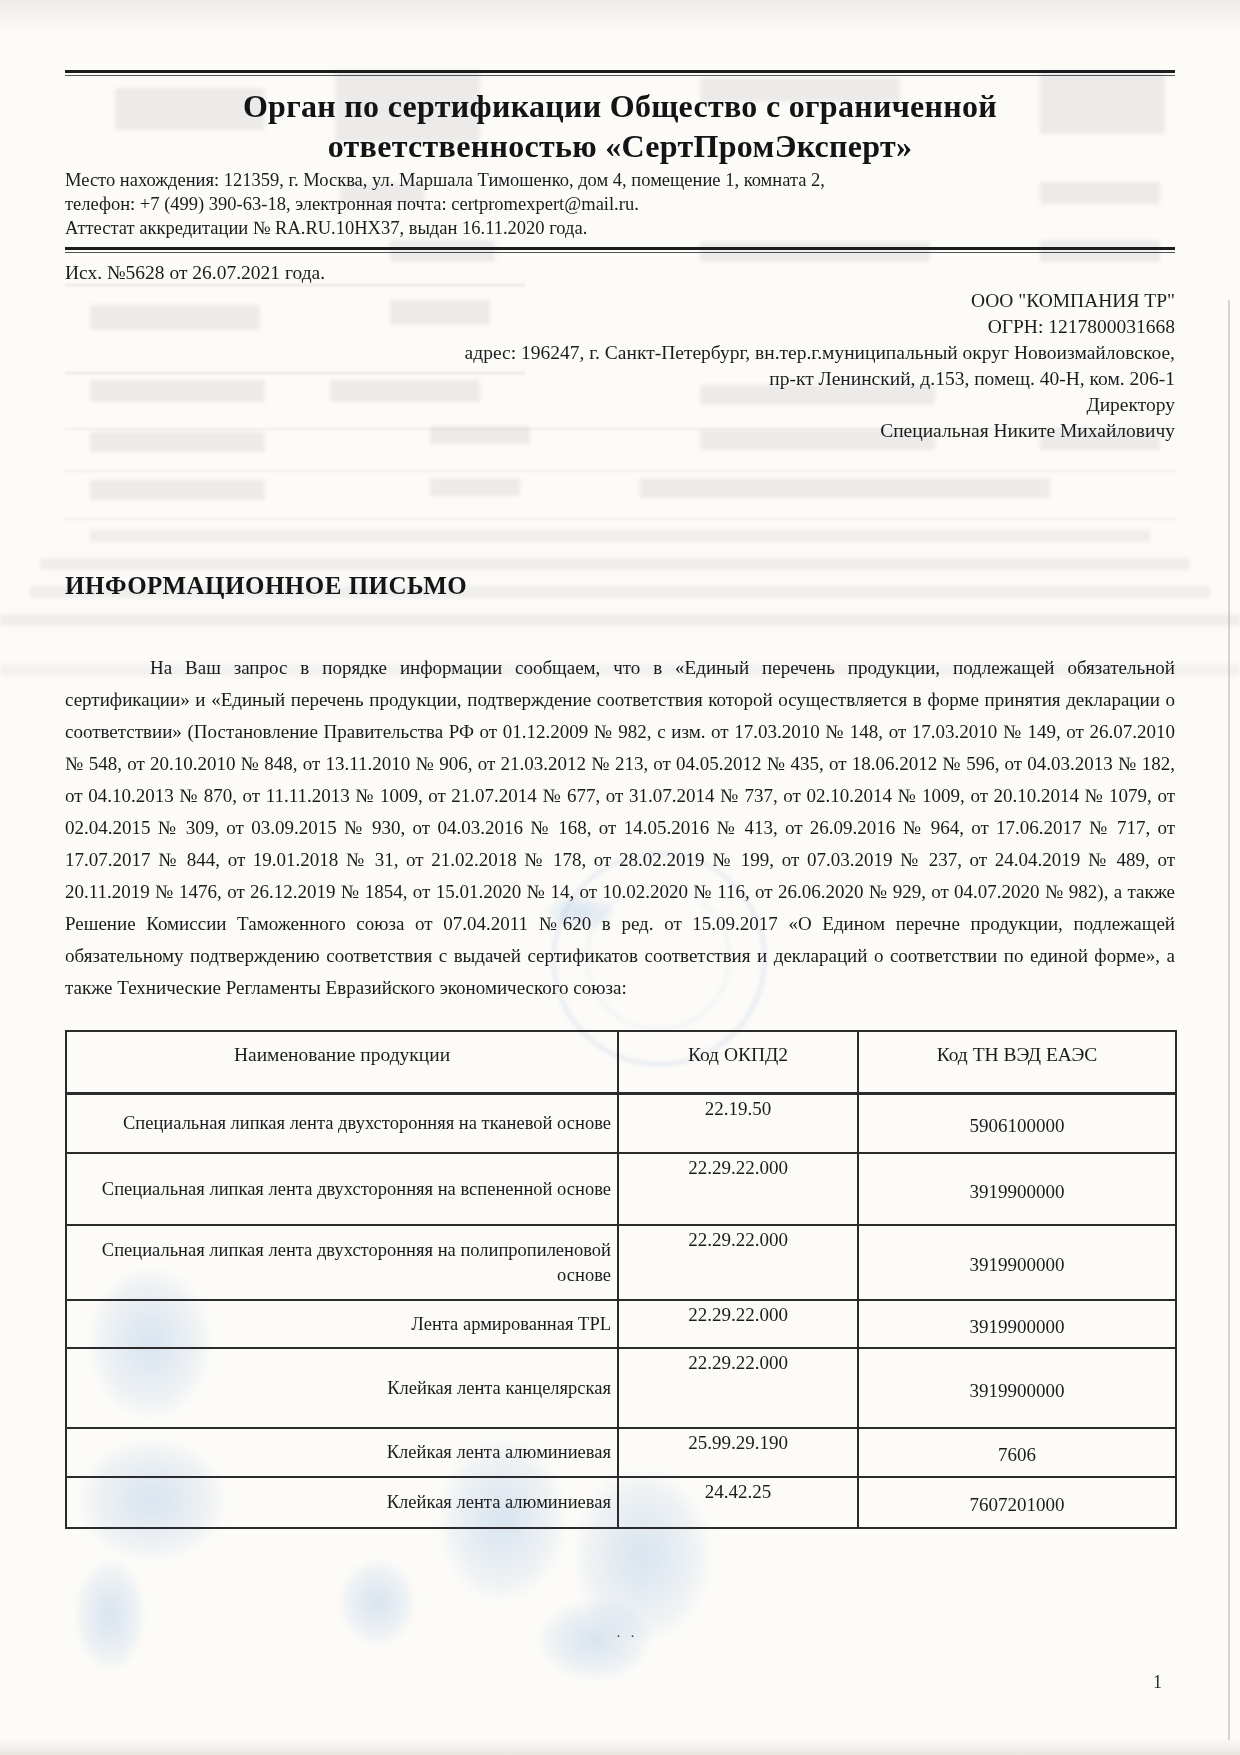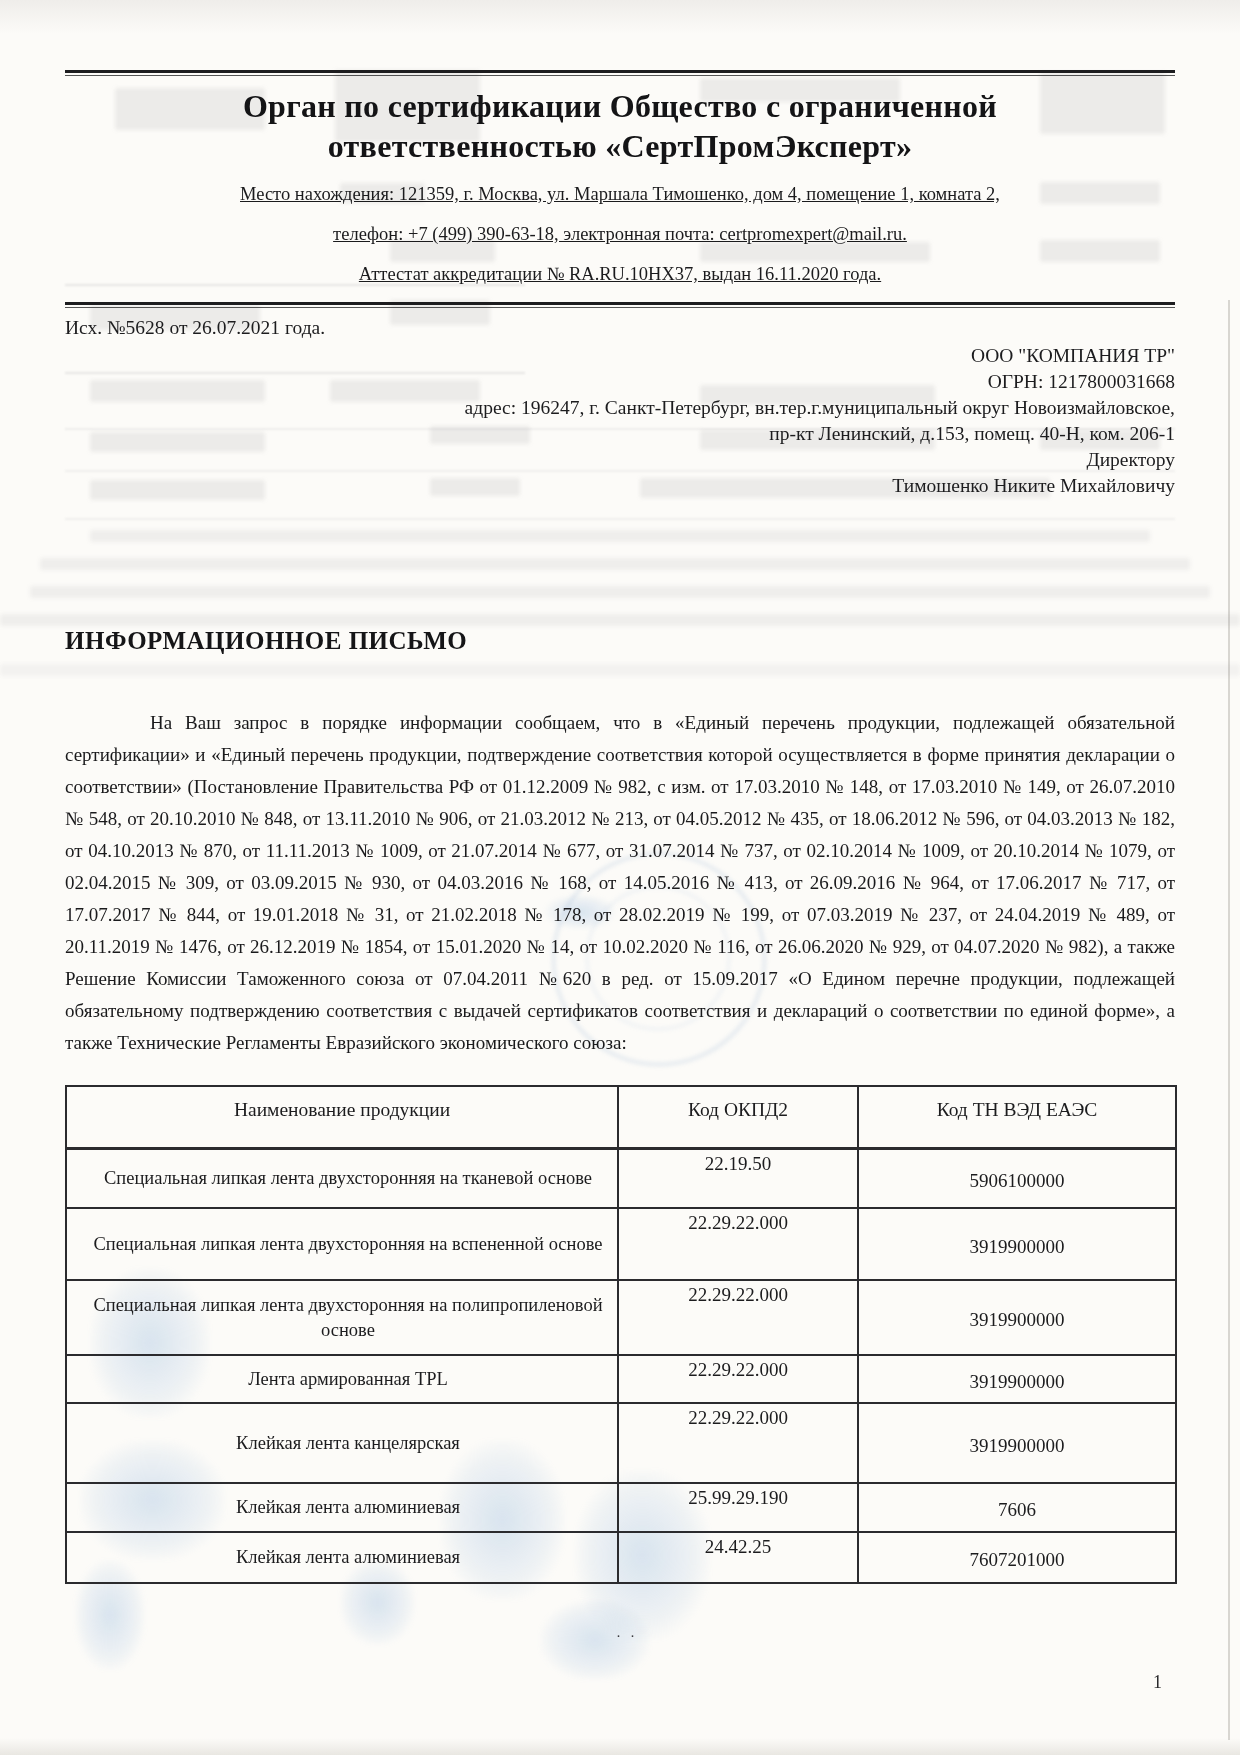--- a/index.html
+++ b/index.html
@@ -15,41 +15,41 @@
     box-sizing:border-box;
   }
   .edge-right{position:absolute;top:300px;right:10px;width:2px;height:1440px;background:rgba(150,145,138,0.35);}
   .content{position:relative;z-index:2;padding:0 65px;box-sizing:border-box;width:1240px;border-radius:17px;}
 
   
   .rule-double{height:2px;border-top:3px solid #1d1d1f;border-bottom:1px solid rgba(29,29,31,0.75);}
   .rule-top{margin-top:70px;}
   .rule-bottom{margin-top:7px;}
   .org-title{margin:10px 0 2px 0;text-align:center;font-weight:bold;font-size:32px;line-height:40px;letter-spacing:0.3px;color:#141416;}
-  .lh-line{text-align:center;font-size:18.5px;line-height:24px;margin:16px;color:#1b1b1d;text-decoration:underline;}
+  .lh-line{text-align:left;font-size:18.5px;line-height:24px;margin:0;color:#1b1b1d;}
 
   
   .ref-row{margin-top:9px;font-size:19.5px;}
   .recipient{margin-top:4px;text-align:right;font-size:19.5px;line-height:26px;}
   .recipient div{white-space:nowrap;}
 
   
   .letter-title{margin:128px 0 0 0;text-align:left;font-weight:bold;font-size:25px;letter-spacing:0.5px;color:#151517;}
   .letter-body{margin:52px 0 0 0;font-size:19px;line-height:32px;text-align:justify;text-indent:85px;color:#1a1a1c;}
   .not-included{margin:32px 0 0 0;font-size:19px;text-indent:85px;}
 
   
   table.products{margin-top:26px;border-collapse:collapse;width:1110px;table-layout:fixed;}
   table.products col.c-name{width:552px;}
   table.products col.c-okpd{width:240px;}
   table.products col.c-tnved{width:318px;}
   table.products th,table.products td{border:2px solid #2b2b2e;font-weight:normal;}
   table.products thead tr{height:62px;}
   table.products th{font-size:19.5px;text-align:center;vertical-align:middle;padding-bottom:14px;}
-  table.products td.name{font-size:18.5px;text-align:center;vertical-align:middle;padding:2px 6px 2px 18px;line-height:25px;}
+  table.products td.name{font-size:18.5px;text-align:right;vertical-align:middle;padding:2px 6px 2px 18px;line-height:25px;}
   table.products td.okpd{font-size:19px;text-align:center;vertical-align:top;padding-top:3px;}
   table.products td.tnved{font-size:19px;text-align:center;vertical-align:middle;padding-top:6px;}
   table.products thead tr th{border-bottom:3px solid #2b2b2e;}
   tbody tr:nth-child(1){height:60px;}
   tbody tr:nth-child(2){height:72px;}
   tbody tr:nth-child(3){height:75px;}
   tbody tr:nth-child(4){height:48px;}
   tbody tr:nth-child(5){height:80px;}
   tbody tr:nth-child(6){height:49px;margin-left:37px;}
   tbody tr:nth-child(7){height:51px;}
@@ -134,21 +134,21 @@
     </div>
 
     <div class="ref-row">Исх. №5628 от 26.07.2021 года.</div>
 
     <div class="recipient">
       <div>ООО "КОМПАНИЯ ТР"</div>
       <div>ОГРН: 1217800031668</div>
       <div>адрес: 196247, г. Санкт-Петербург, вн.тер.г.муниципальный округ Новоизмайловское,</div>
       <div>пр-кт Ленинский, д.153, помещ. 40-Н, ком. 206-1</div>
       <div>Директору</div>
-      <div>Тимошенко Никите Михайловичу</div>
+      <div>Специальная Никите Михайловичу</div>
     </div>
 
     <h2 class="letter-title">ИНФОРМАЦИОННОЕ ПИСЬМО</h2>
     <p class="letter-body">На Ваш запрос в порядке информации сообщаем, что в «Единый перечень продукции, подлежащей обязательной сертификации» и «Единый перечень продукции, подтверждение соответствия которой осуществляется в форме принятия декларации о соответствии» (Постановление Правительства РФ от 01.12.2009 № 982, с изм. от 17.03.2010 № 148, от 17.03.2010 № 149, от 26.07.2010 № 548, от 20.10.2010 № 848, от 13.11.2010 № 906, от 21.03.2012 № 213, от 04.05.2012 № 435, от 18.06.2012 № 596, от 04.03.2013 № 182, от 04.10.2013 № 870, от 11.11.2013 № 1009, от 21.07.2014 № 677, от 31.07.2014 № 737, от 02.10.2014 № 1009, от 20.10.2014 № 1079, от 02.04.2015 № 309, от 03.09.2015 № 930, от 04.03.2016 № 168, от 14.05.2016 № 413, от 26.09.2016 № 964, от 17.06.2017 № 717, от 17.07.2017 № 844, от 19.01.2018 № 31, от 21.02.2018 № 178, от 28.02.2019 № 199, от 07.03.2019 № 237, от 24.04.2019 № 489, от 20.11.2019 № 1476, от 26.12.2019 № 1854, от 15.01.2020 № 14, от 10.02.2020 № 116, от 26.06.2020 № 929, от 04.07.2020 № 982), а также Решение Комиссии Таможенного союза от 07.04.2011 №620 в ред. от 15.09.2017 «О Едином перечне продукции, подлежащей обязательному подтверждению соответствия с выдачей сертификатов соответствия и деклараций о соответствии по единой форме», а также Технические Регламенты Евразийского экономического союза:</p>
 
     <table class="products">
       <colgroup>
           <col class="c-name">
           <col class="c-okpd">
           <col class="c-tnved">

